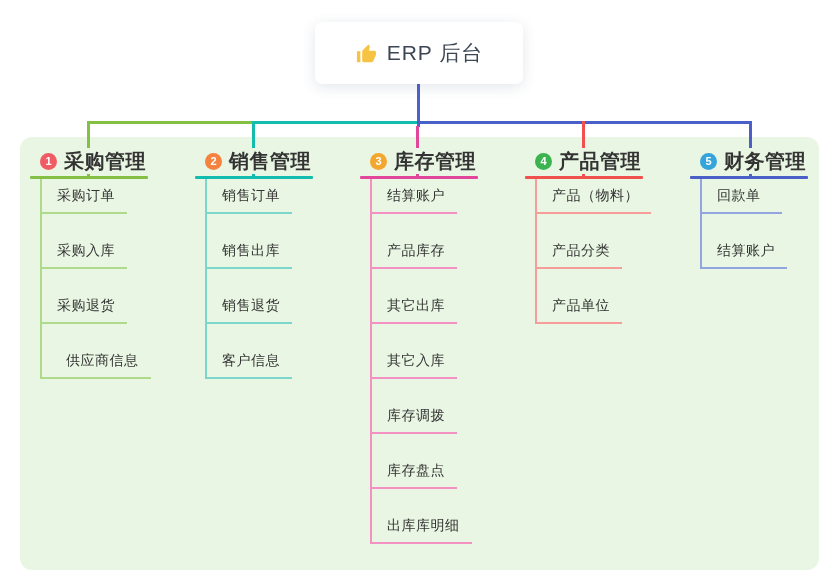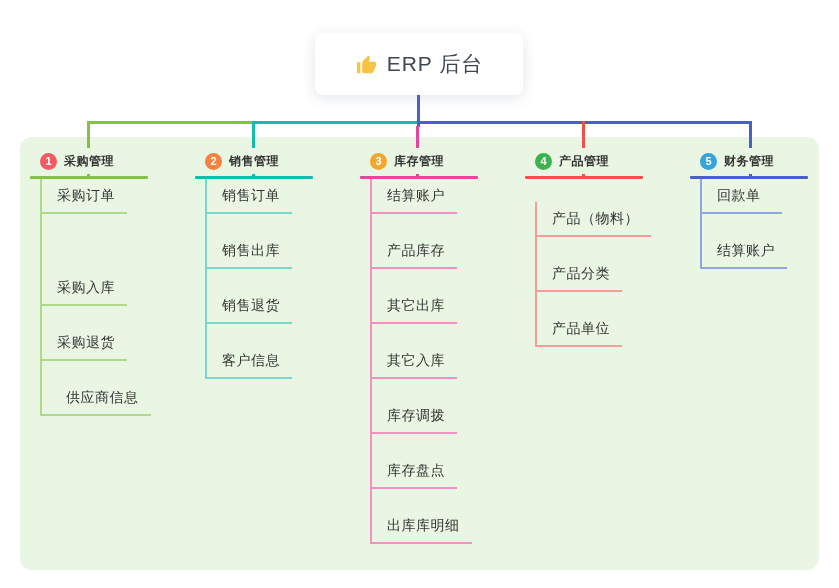--- a/index.html
+++ b/index.html
@@ -1,41 +1,41 @@
 <!DOCTYPE html>
 <html><head>
 <meta charset="utf-8">
 <style>
   * { margin:0; padding:0; box-sizing:border-box; }
   html,body { width:839px; height:588px; background:#ffffff; overflow:hidden;
     font-family:"Liberation Sans","DejaVu Sans",sans-serif; }
   .canvas { position:relative; width:839px; height:588px; background:#ffffff; }
 
   
-  .root-card { position:absolute; left:315px; top:33px; width:208px; height:62px;
+  .root-card { position:absolute; left:315px; top:22px; width:208px; height:62px;
     background:#ffffff; border-radius:7px; box-shadow:0 3px 14px rgba(60,80,110,0.14);
     display:flex; align-items:center; justify-content:center; gap:9px; cursor:pointer; }
   .root-card .thumb { width:23px; height:23px; display:inline-block; }
   .root-label { font-size:21px; color:#3d4754; letter-spacing:1px; }
 
   
   .panel { position:absolute; left:20px; top:137px; width:799px; height:433px;
     border-radius:12px; }
 
   
   .conn { position:absolute; }
 
   
   .branch { position:absolute; top:148px; width:118px; }
   .branch-header { position:relative; display:flex; align-items:center; gap:7px;
     width:max-content; height:26px; padding:0 8px 0 10px; cursor:pointer; }
   .badge { width:17px; height:17px; border-radius:50%; color:#fff; font-size:11px;
     font-weight:bold; display:flex; align-items:center; justify-content:center;
     flex:0 0 17px; }
-  .branch-label { font-size:12px; font-weight:600; color:#333333; letter-spacing:0.5px; }
+  .branch-label { font-size:20px; font-weight:600; color:#333333; letter-spacing:0.5px; }
   .branch-underline { height:3px; width:118px; margin-top:2px; border-radius:1px; }
   .children { margin-left:10px; border-left:2px solid transparent; width:max-content; }
   .child { display:block; width:max-content; min-width:80px;
     padding:28px 12px 8px 15px; border-bottom:2px solid transparent;
     font-size:14px; color:#333333; line-height:17px; letter-spacing:0.5px; cursor:pointer; }
   .child:first-child { padding-top:8px; }
 </style>
 </head>
 <body>
 
@@ -66,21 +66,21 @@
 
   <div id="branches">
       <div class="branch" style="left: 30px;">
         <div class="branch-header" style="background: rgb(233, 246, 227);">
           <span class="badge" style="background: rgb(241, 91, 100);">1</span>
           <span class="branch-label">采购管理</span>
         </div>
         <div class="branch-underline" style="background: rgb(132, 192, 68);"></div>
         <div class="children" style="border-left-color: rgb(175, 218, 140);">
           <div class="child" style="border-bottom-color: rgb(175, 218, 140);">采购订单</div>
-          <div class="child" style="border-bottom-color: rgb(175, 218, 140); margin-top: 37px;">采购入库</div>
+          <div class="child" style="border-bottom-color: rgb(175, 218, 140);">采购入库</div>
           <div class="child" style="border-bottom-color: rgb(175, 218, 140);">采购退货</div>
           <div class="child" style="border-bottom-color: rgb(175, 218, 140); padding-left: 24px;">供应商信息</div>
         </div>
       </div>
       <div class="branch" style="left: 195px;">
         <div class="branch-header" style="background: rgb(233, 246, 227);">
           <span class="badge" style="background: rgb(245, 130, 62);">2</span>
           <span class="branch-label">销售管理</span>
         </div>
         <div class="branch-underline" style="background: rgb(20, 188, 174);"></div>
@@ -107,21 +107,21 @@
           <div class="child" style="border-bottom-color: rgb(242, 145, 194);">出库库明细</div>
         </div>
       </div>
       <div class="branch" style="left: 525px;">
         <div class="branch-header" style="background: rgb(233, 246, 227);">
           <span class="badge" style="background: rgb(59, 180, 80);">4</span>
           <span class="branch-label">产品管理</span>
         </div>
         <div class="branch-underline" style="background: rgb(240, 80, 78);"></div>
         <div class="children" style="border-left-color: rgb(247, 157, 153);">
-          <div class="child" style="border-bottom-color: rgb(247, 157, 153); margin-top: 23px;">产品（物料）</div>
+          <div class="child" style="border-bottom-color: rgb(247, 157, 153);">产品（物料）</div>
           <div class="child" style="border-bottom-color: rgb(247, 157, 153);">产品分类</div>
           <div class="child" style="border-bottom-color: rgb(247, 157, 153);">产品单位</div>
         </div>
       </div>
       <div class="branch" style="left: 690px;">
         <div class="branch-header" style="background: rgb(233, 246, 227);">
           <span class="badge" style="background: rgb(53, 164, 219);">5</span>
           <span class="branch-label">财务管理</span>
         </div>
         <div class="branch-underline" style="background: rgb(74, 95, 200);"></div>

